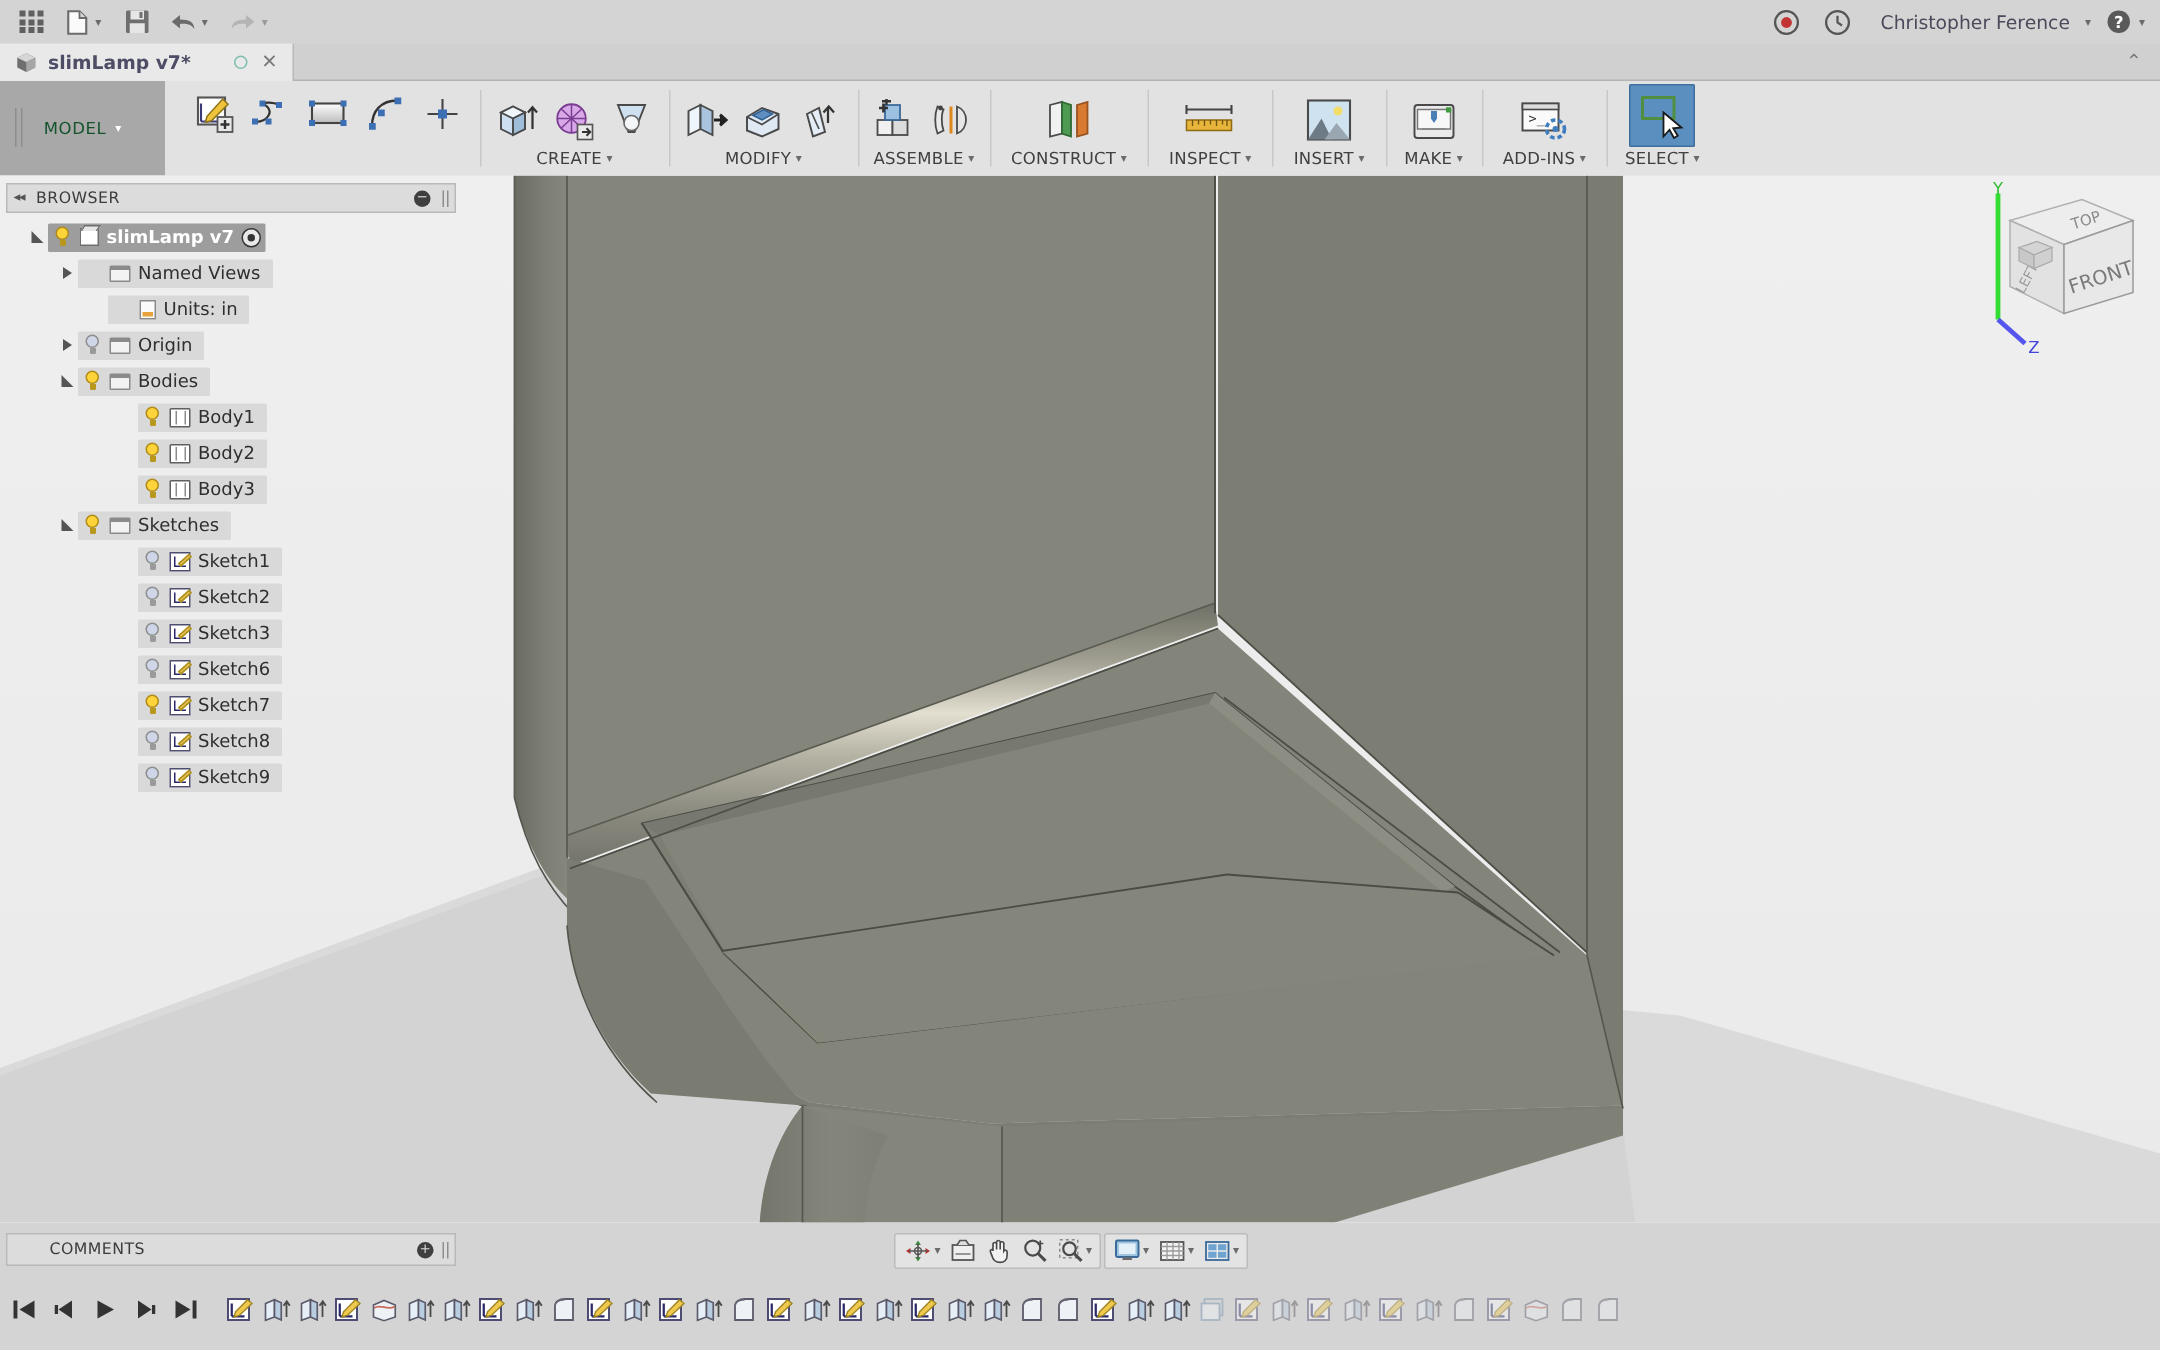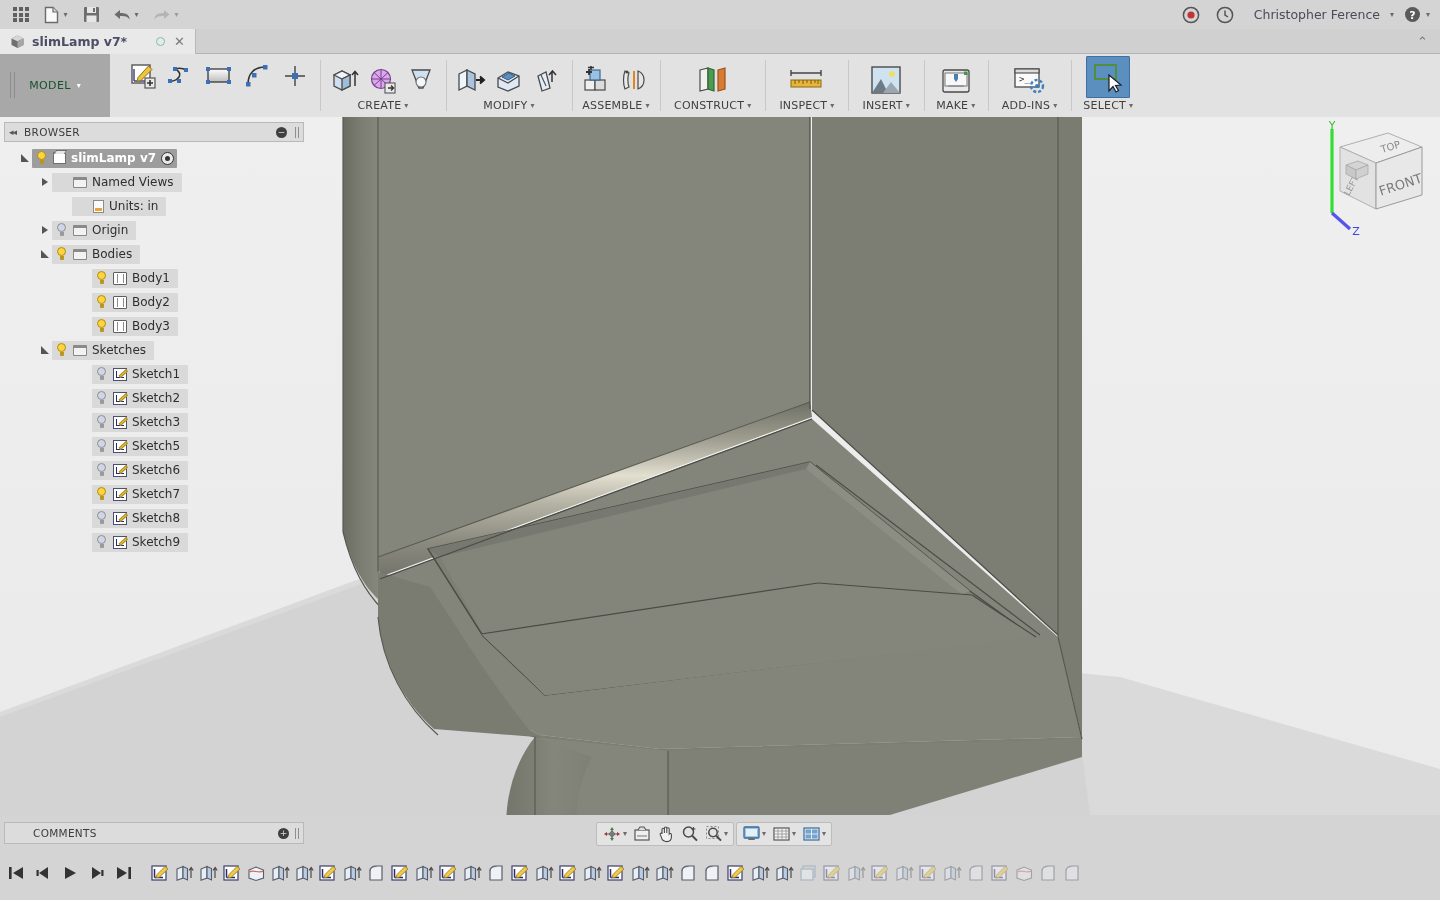--- a/index.html
+++ b/index.html
@@ -789,35 +789,20 @@
           <span class="twist"></span>
           <span class="tchip">
             <span class="bulb ">
               <span class="glass"></span>
               <span class="base"></span>
             </span>
             <span class="sketchicon">
               <span class="ax"></span>
               <span class="pen"></span>
             </span>
-            <span class="tlabel">Sketch5</span>
-          </span>
-        </div>
-        <div class="trow">
-          <span style="width:74px;flex:none"></span>
-          <span class="twist"></span>
-          <span class="tchip">
-            <span class="bulb ">
-              <span class="glass"></span>
-              <span class="base"></span>
-            </span>
-            <span class="sketchicon">
-              <span class="ax"></span>
-              <span class="pen"></span>
-            </span>
             <span class="tlabel">Sketch6</span>
           </span>
         </div>
         <div class="trow">
           <span style="width:74px;flex:none"></span>
           <span class="twist"></span>
           <span class="tchip">
             <span class="bulb on">
               <span class="glass"></span>
               <span class="base"></span>

